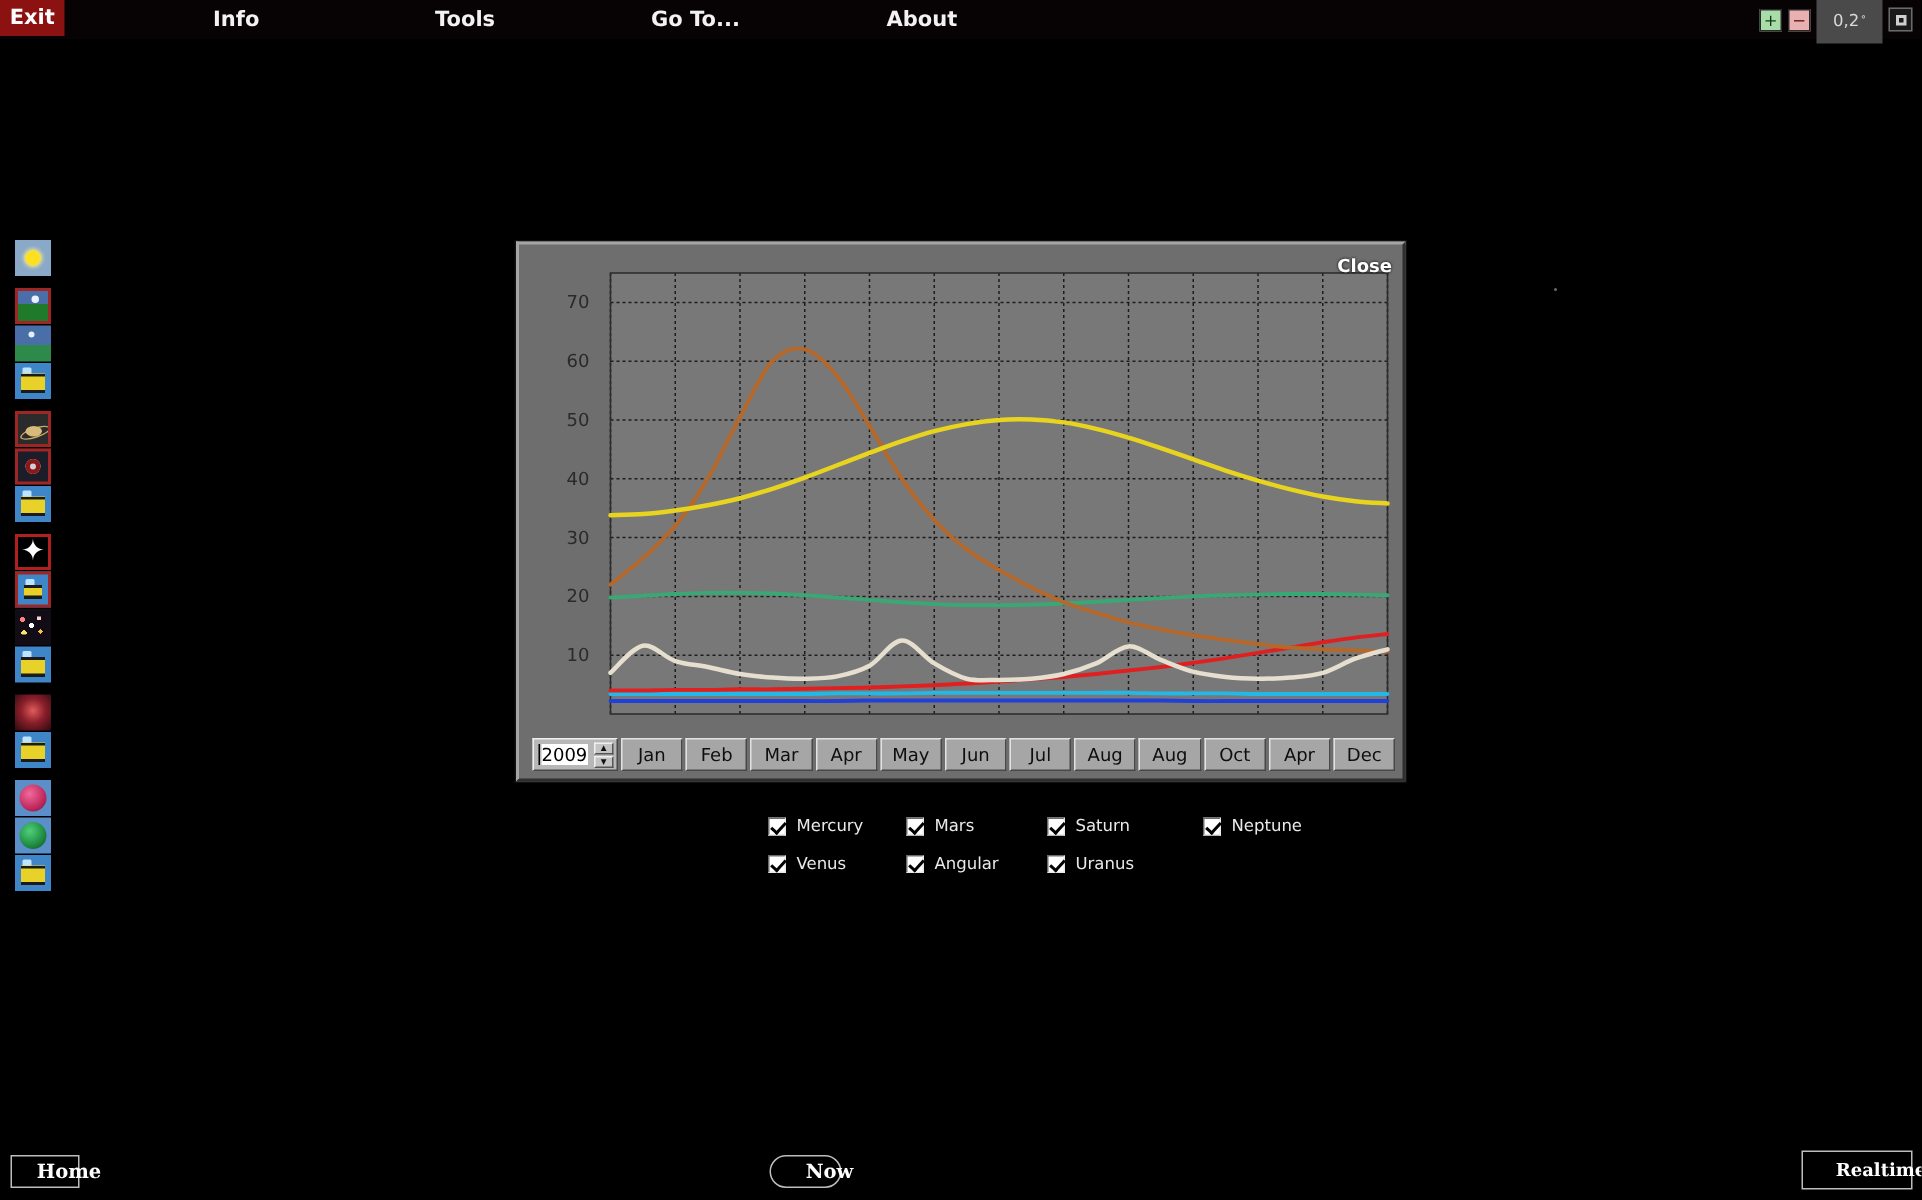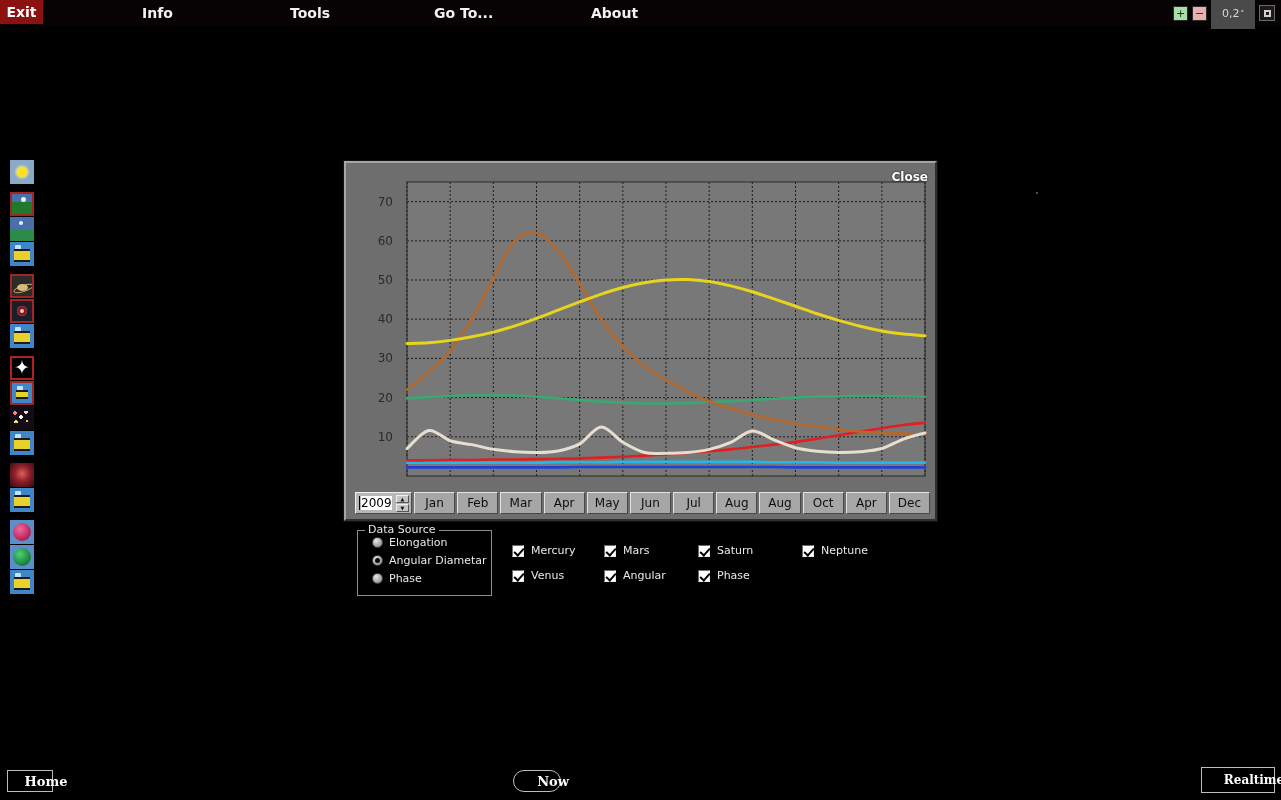--- a/index.html
+++ b/index.html
@@ -337,35 +337,20 @@
       <div class="monthbtn">Jun</div>
       <div class="monthbtn">Jul</div>
       <div class="monthbtn">Aug</div>
       <div class="monthbtn">Aug</div>
       <div class="monthbtn">Oct</div>
       <div class="monthbtn">Apr</div>
       <div class="monthbtn">Dec</div>
     </div>
   </div>
 
-  <div class="datasource">
-    <div class="ds-title">Data Source</div>
-    <div class="ds-row">
-      <span class="radio"></span>
-      <span class="ds-label">Elongation</span>
-    </div>
-    <div class="ds-row">
-      <span class="radio on"></span>
-      <span class="ds-label">Angular Diametar</span>
-    </div>
-    <div class="ds-row">
-      <span class="radio"></span>
-      <span class="ds-label">Phase</span>
-    </div>
-  </div>
 
   <div class="planets">
     <div class="pl-col pl-c0">
       <div class="pl-row">
         <span class="cbx on"></span>
         <span class="pl-label">Mercury</span>
       </div>
       <div class="pl-row">
         <span class="cbx on"></span>
         <span class="pl-label">Venus</span>
@@ -381,21 +366,21 @@
         <span class="pl-label">Angular</span>
       </div>
     </div>
     <div class="pl-col pl-c2">
       <div class="pl-row">
         <span class="cbx on"></span>
         <span class="pl-label">Saturn</span>
       </div>
       <div class="pl-row">
         <span class="cbx on"></span>
-        <span class="pl-label">Phase</span>
+        <span class="pl-label">Uranus</span>
       </div>
     </div>
     <div class="pl-col pl-c3">
       <div class="pl-row">
         <span class="cbx on"></span>
         <span class="pl-label">Neptune</span>
       </div>
     </div>
   </div>
 

